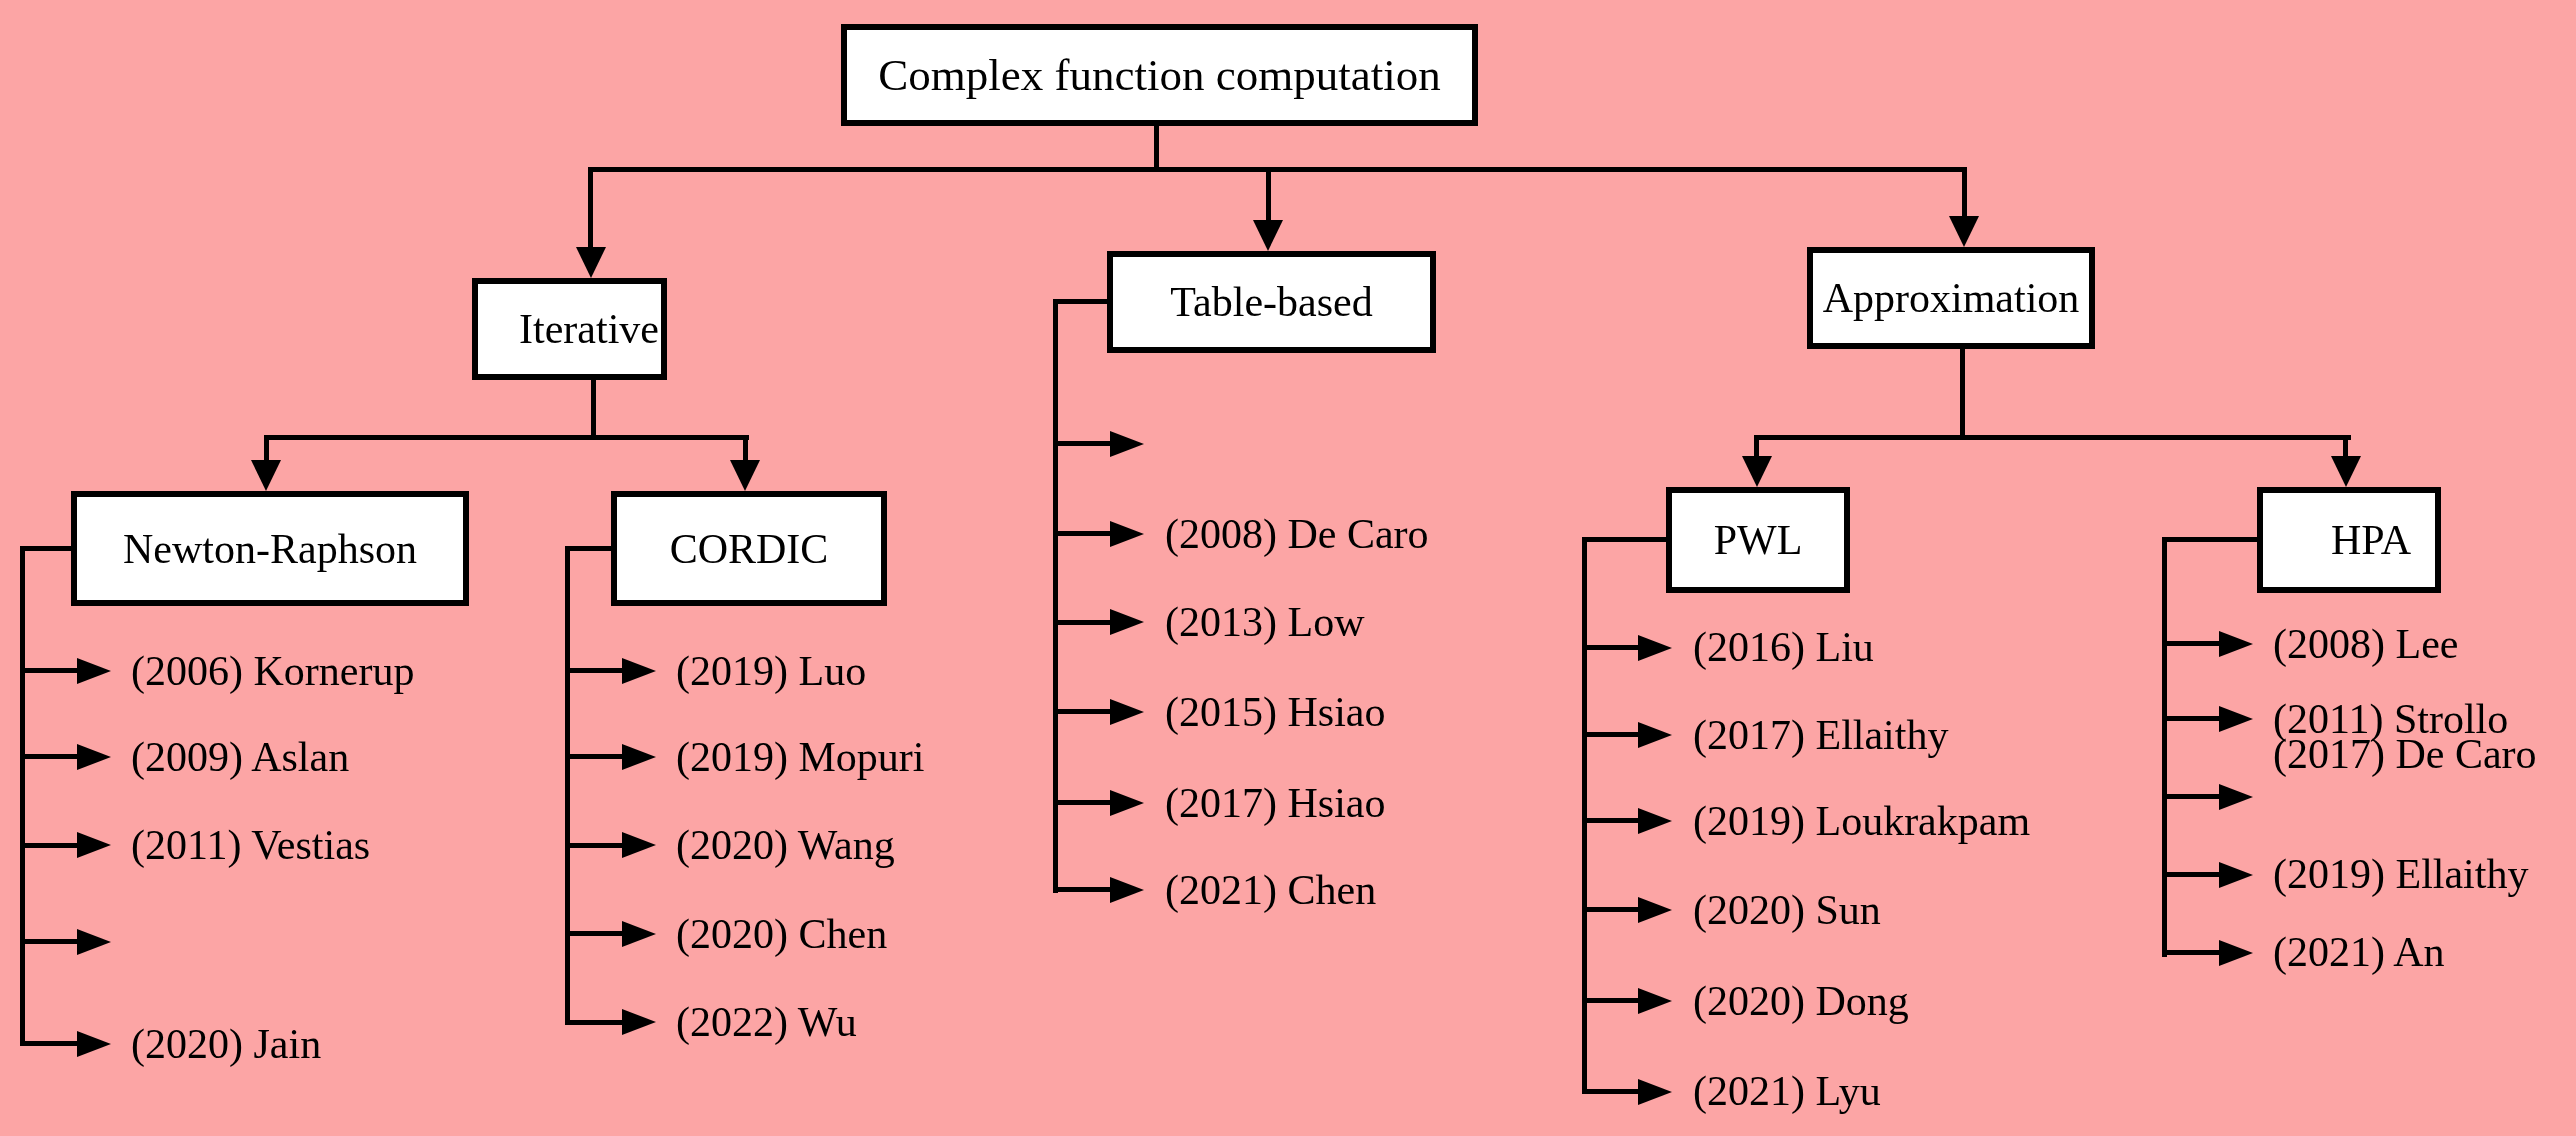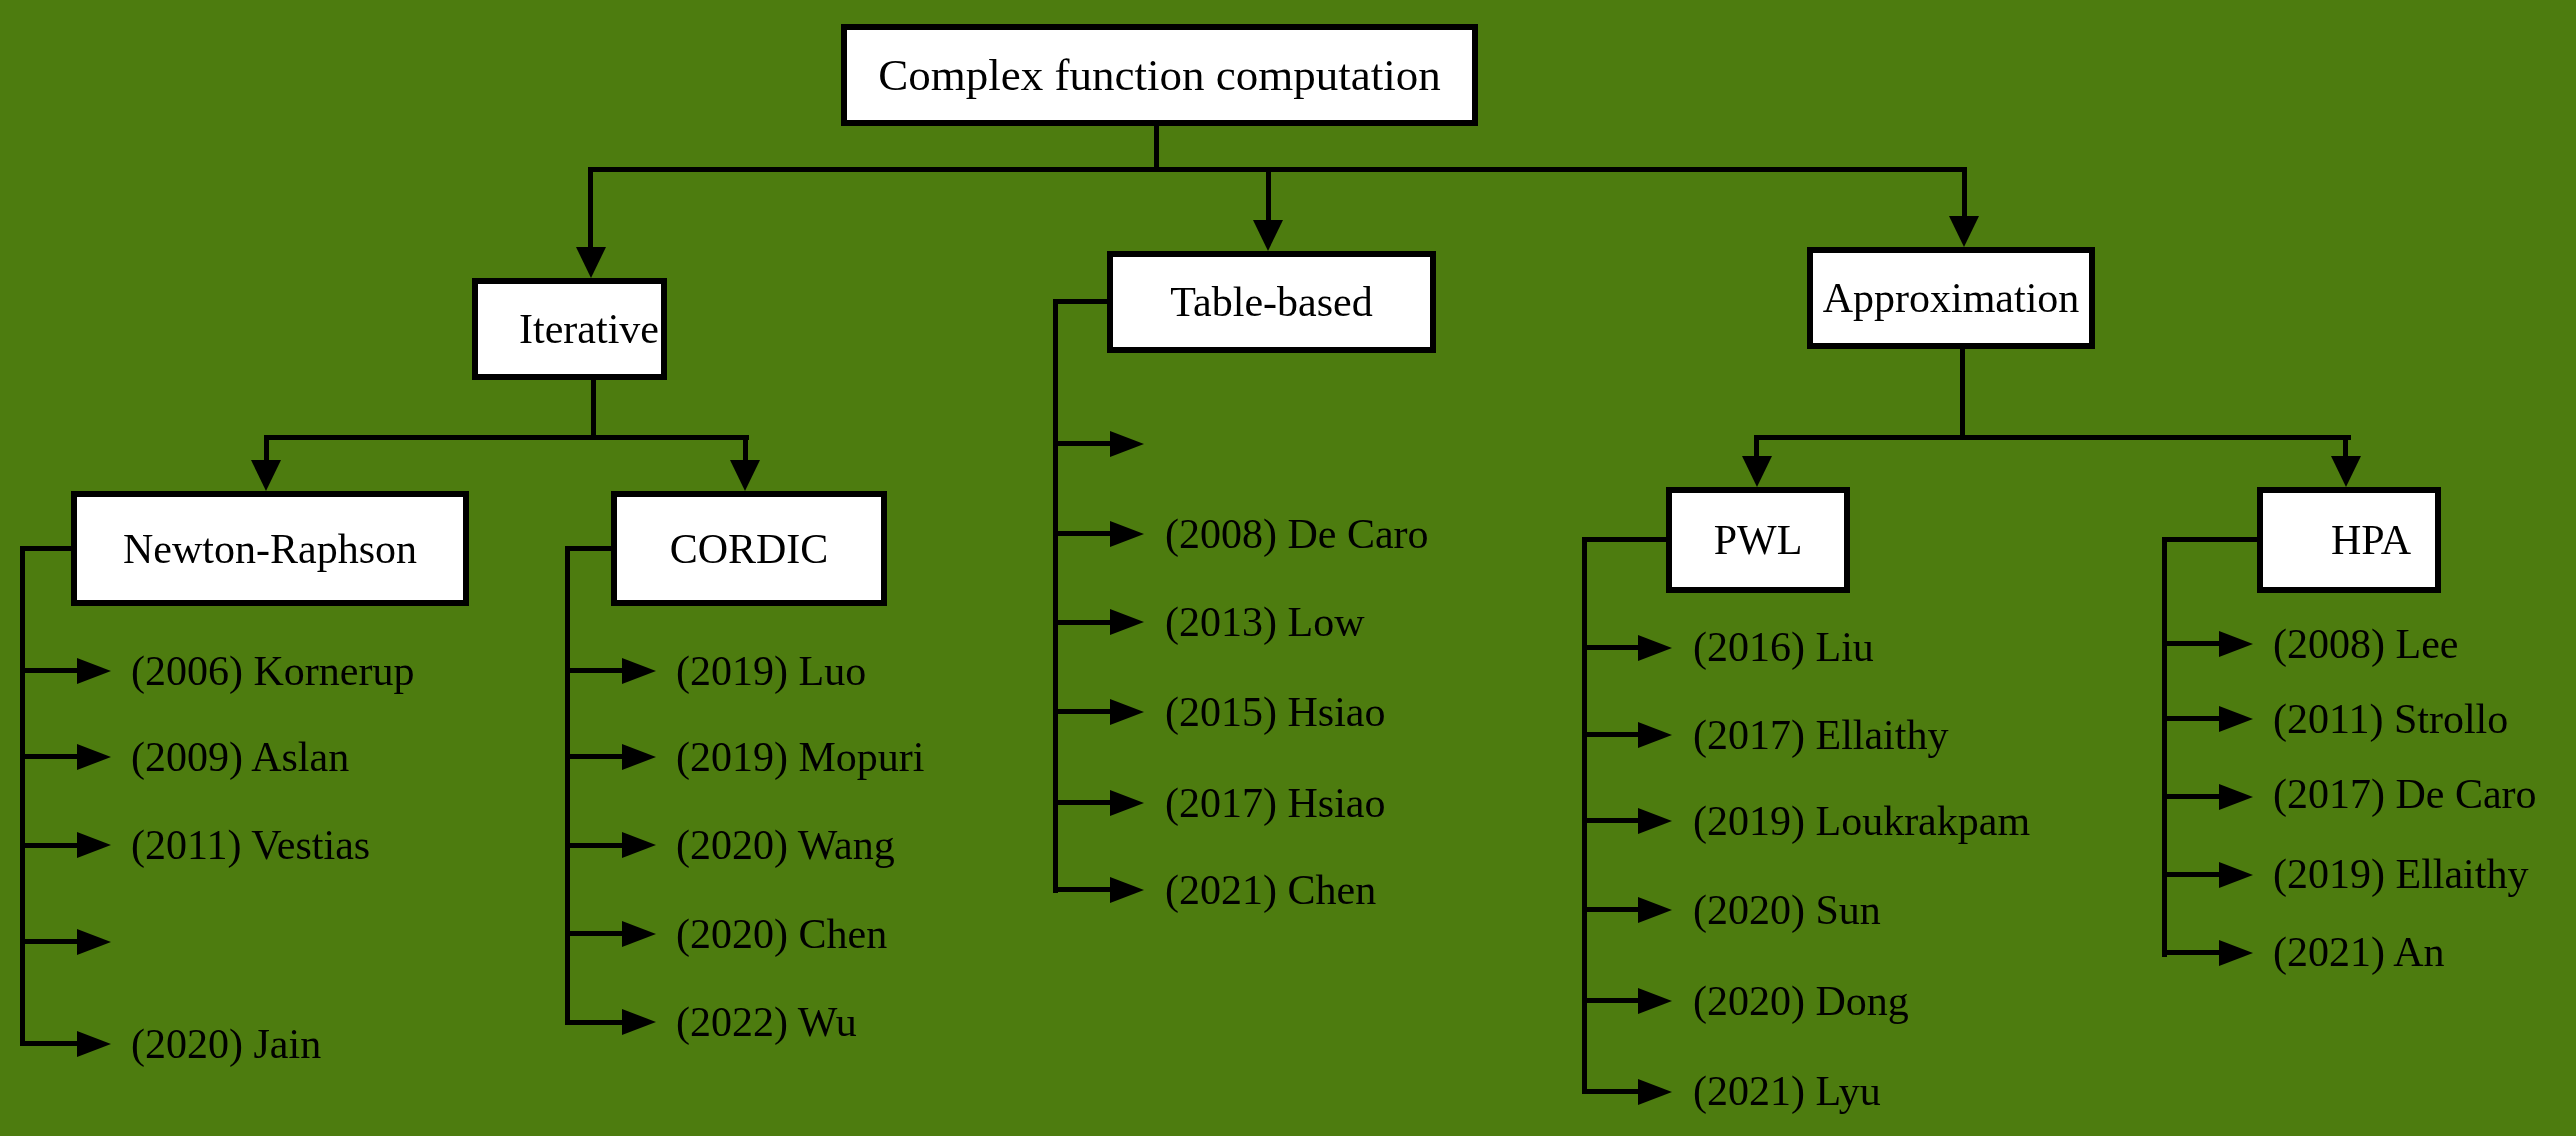--- a/index.html
+++ b/index.html
@@ -4,21 +4,21 @@
 <style>
   html, body {
     margin: 0;
     padding: 0;
     background: #ffffff;
   }
   #canvas {
     position: relative;
     width: 2576px;
     height: 1136px;
-    background: #4d7c0f;
+    background: #fca5a5;
     font-family: "Liberation Serif", "DejaVu Serif", serif;
     color: #000000;
     overflow: hidden;
   }
   .box {
     position: absolute;
     box-sizing: border-box;
     border: 6.8px solid #000000;
     background: #ffffff;
     display: flex;
@@ -212,21 +212,21 @@
     <div class="arrow-right" style="left: 1638px; top: 1079px;"></div>
     <div class="leaf" style="left: 1693px; top: 1091px;">(2021) Lyu</div>
     <div class="hline" style="left: 2162px; top: 641px; width: 61px;"></div>
     <div class="arrow-right" style="left: 2219px; top: 631px;"></div>
     <div class="leaf" style="left: 2273px; top: 644px;">(2008) Lee</div>
     <div class="hline" style="left: 2162px; top: 716px; width: 61px;"></div>
     <div class="arrow-right" style="left: 2219px; top: 706px;"></div>
     <div class="leaf" style="left: 2273px; top: 719px;">(2011) Strollo</div>
     <div class="hline" style="left: 2162px; top: 794px; width: 61px;"></div>
     <div class="arrow-right" style="left: 2219px; top: 784px;"></div>
-    <div class="leaf" style="left: 2273px; top: 794px;">(2017) De Caro</div>
+    <div class="leaf" style="left: 2273px; top: 754px;">(2017) De Caro</div>
     <div class="hline" style="left: 2162px; top: 872px; width: 61px;"></div>
     <div class="arrow-right" style="left: 2219px; top: 862px;"></div>
     <div class="leaf" style="left: 2273px; top: 874px;">(2019) Ellaithy</div>
     <div class="hline" style="left: 2162px; top: 950px; width: 61px;"></div>
     <div class="arrow-right" style="left: 2219px; top: 940px;"></div>
     <div class="leaf" style="left: 2273px; top: 952px;">(2021) An</div>
   </div>
 
 
 </body></html>

